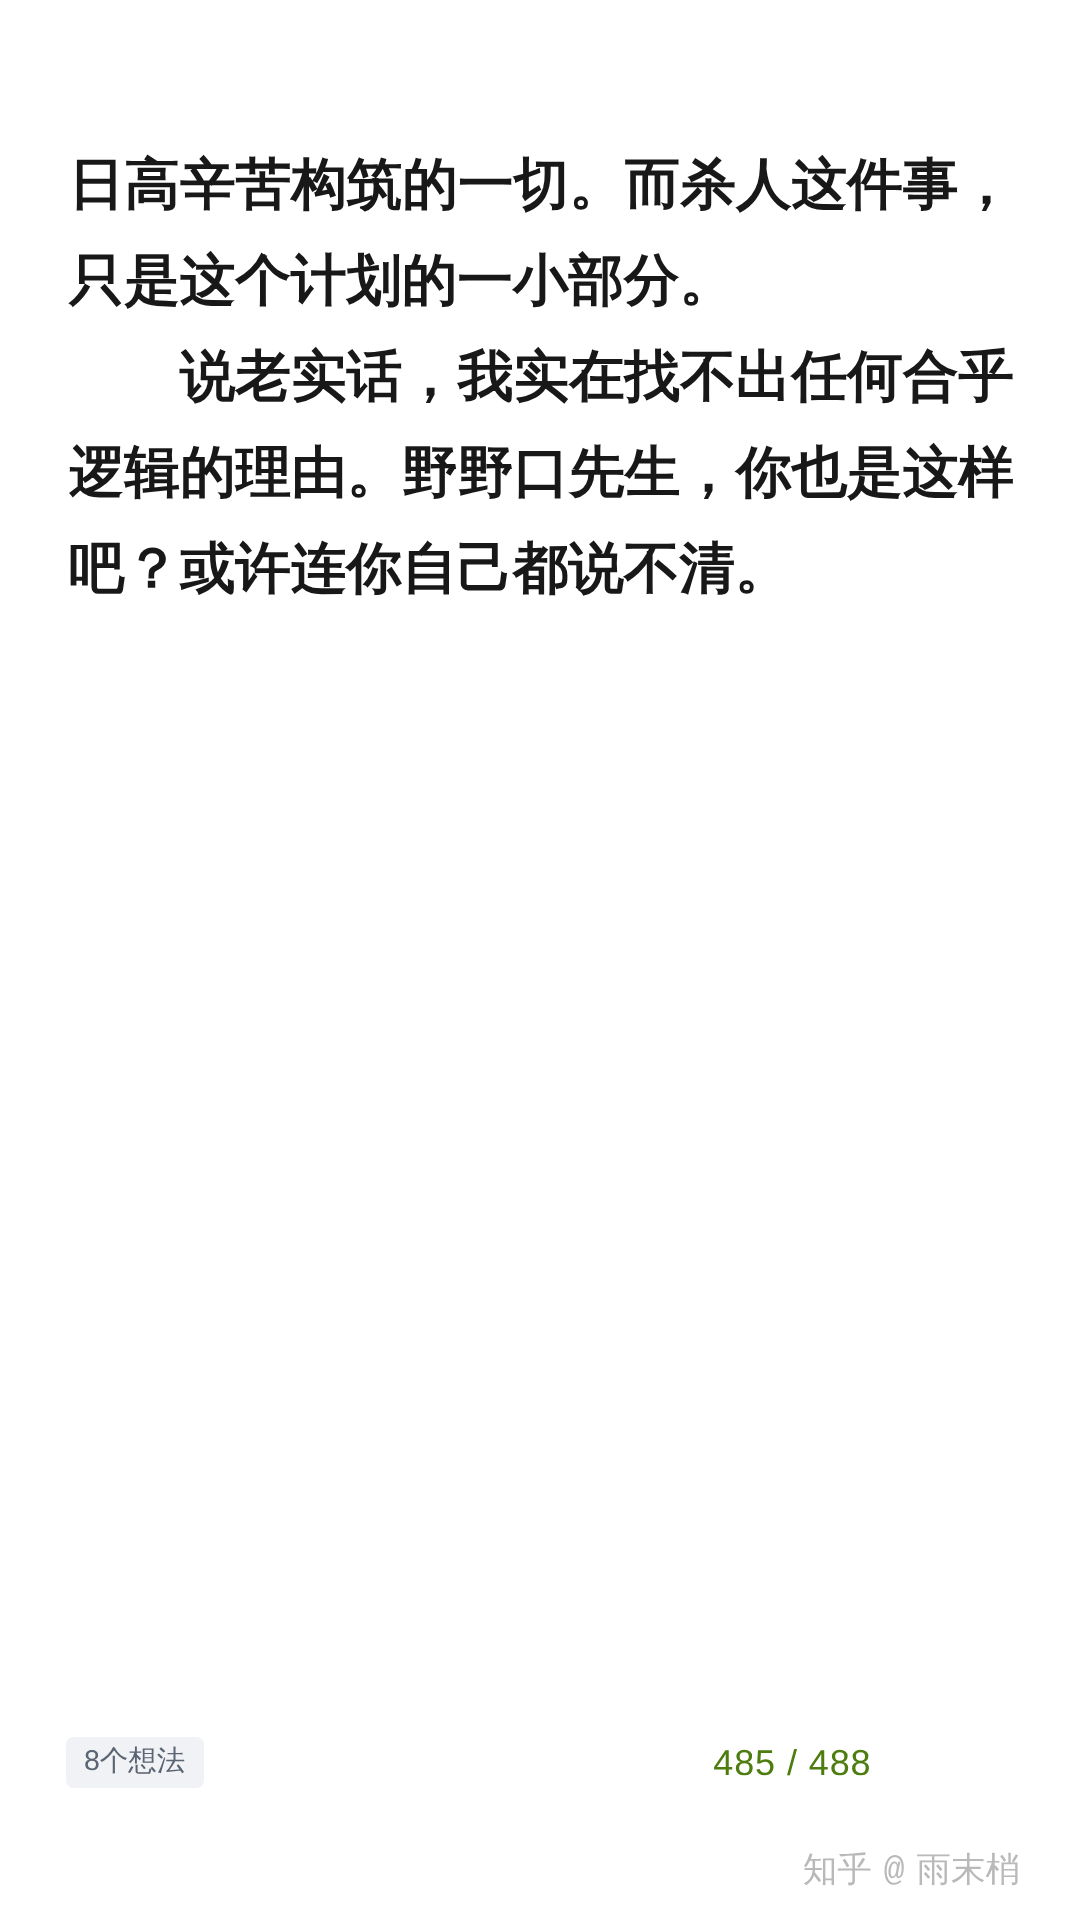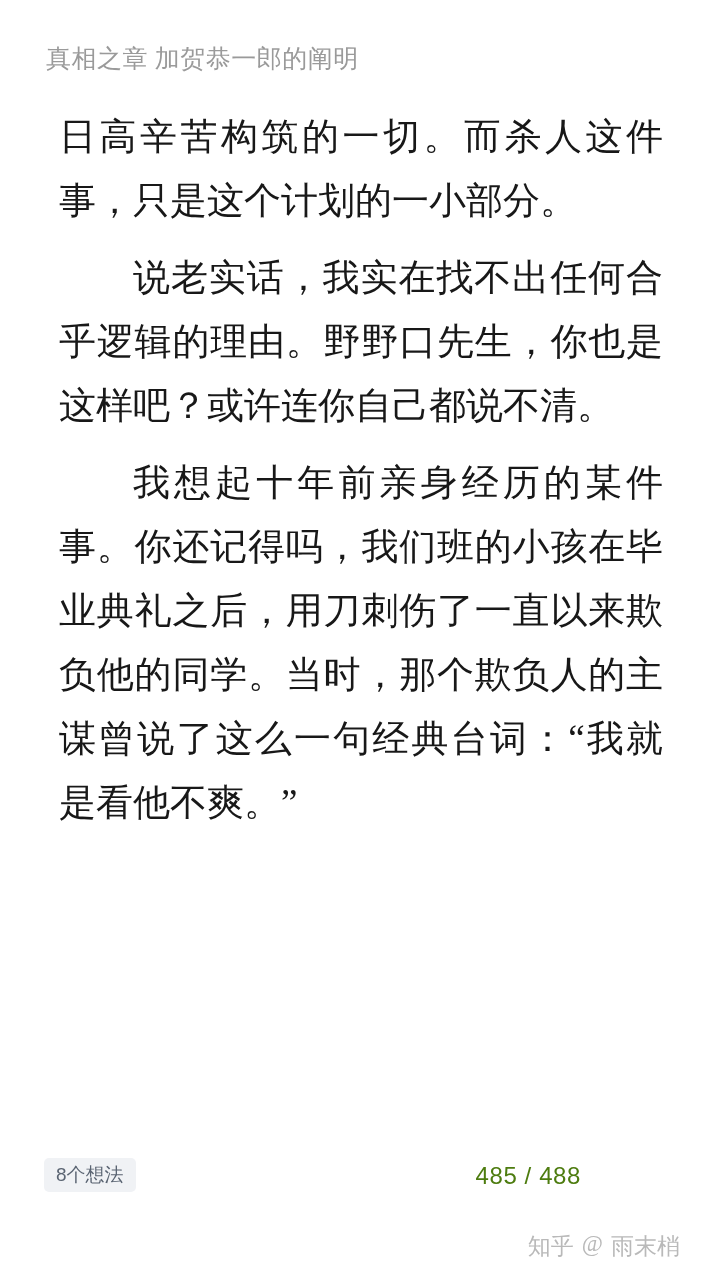--- a/index.html
+++ b/index.html
@@ -41,22 +41,23 @@
     top: 92px;
     width: 630px;
     font-size: 37px;
     line-height: 64px;
     color: #181818;
     text-align: justify;
     text-justify: inter-ideograph;
     font-family: "Liberation Serif", "DejaVu Serif", serif;
   }
   .body-text p {
-    margin: 13px;
+    margin: 0;
     text-indent: 2em;
+    font-weight: bold;
   }
   .body-text p.noindent {
     text-indent: 0;
   }
 
   .footer {
     position: absolute;
     left: 0;
     bottom: 76px;
     width: 625px;
@@ -88,47 +89,45 @@
     font-family: "Liberation Sans", sans-serif;
     letter-spacing: 0.6px;
     white-space: nowrap;
   }
 
   .watermark {
     position: absolute;
     right: 40px;
     bottom: 18px;
     display: flex;
-    align-items: flex-start;
+    align-items: center;
     gap: 8px;
     color: #b9b9b9;
     font-size: 23px;
-    font-family: Liberation Serif, serif;
+    font-family: Liberation Mono, monospace;
     white-space: nowrap;
   }
   .watermark .zhihu-logo {
     font-size: 23px;
     color: #b9b9b9;
     letter-spacing: 0px;
   }
   .watermark .at {
     color: #b9b9b9;
   }
 </style>
 </head>
 <body>
 
 <div class="reader">
 
-  <div class="chapter-header">真相之章 加贺恭一郎的阐明</div>
 
   <div class="body-text">
     <p class="noindent">日高辛苦构筑的一切。而杀人这件事，只是这个计划的一小部分。</p>
     <p>说老实话，我实在找不出任何合乎逻辑的理由。野野口先生，你也是这样吧？或许连你自己都说不清。</p>
-    <p>我想起十年前亲身经历的某件事。你还记得吗，我们班的小孩在毕业典礼之后，用刀刺伤了一直以来欺负他的同学。当时，那个欺负人的主谋曾说了这么一句经典台词：“我就是看他不爽。”</p>
   </div>
 
   <div class="footer">
     <div class="thoughts-badge">8个想法</div>
     <div class="page-indicator">485 / 488</div>
   </div>
 
   <div class="watermark">
     <span class="zhihu-logo">知乎</span>
     <span class="at">@</span>

